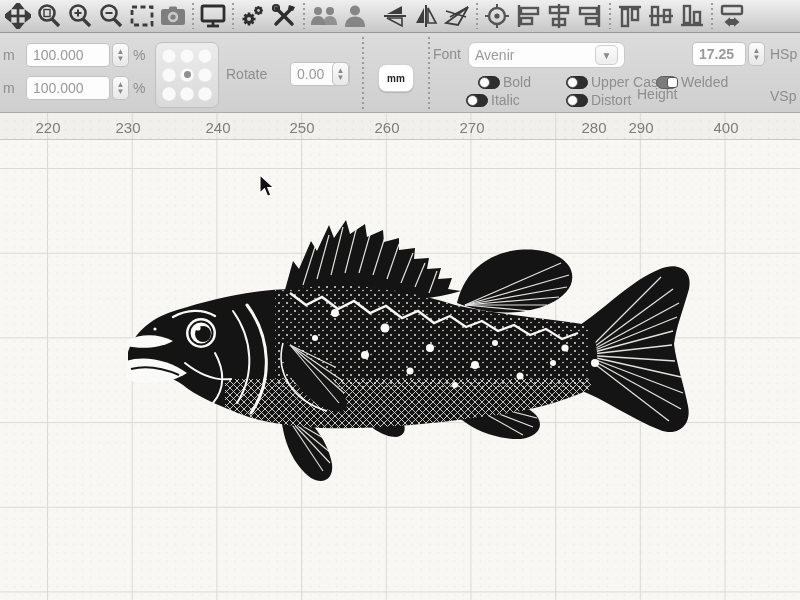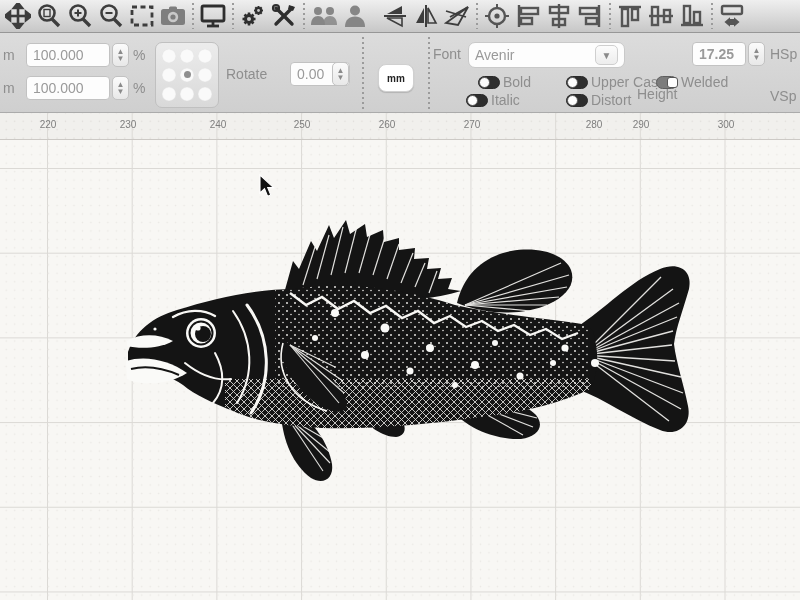--- a/index.html
+++ b/index.html
@@ -49,21 +49,21 @@
     background:#fdfdfd;border:1px solid #555;box-sizing:border-box;}
   .toggle.on .pill{background:#7c7c7c;border-color:#5e5e5e;}
   .toggle.on .pill::after{left:10px;border-radius:3px;}
 
   
   .ruler{position:absolute;left:0;top:113px;width:800px;height:27px;background:#f1f0ed;
     border-bottom:1px solid #ccc9c5;box-sizing:border-box;
     background-image:radial-gradient(circle,#dddbd7 0.7px,transparent 1px),
       linear-gradient(to right,#dcdad6 1px,transparent 1px);
     background-size:8.47px 8.47px,84.7px 100%;background-position:2px 4px,47px 0;}
-  .rtick{position:absolute;top:6px;transform:translateX(-50%);color:#7d7d7d;font-size:10px;}
+  .rtick{position:absolute;top:6px;transform:translateX(-50%);color:#7d7d7d;font-size:15px;}
 
   
   .canvas{position:absolute;left:0;top:140px;width:800px;height:460px;background-color:#f8f7f4;
     background-image:
       radial-gradient(circle,#eae8e4 0.8px,transparent 1px),
       linear-gradient(to right,#dbd9d5 1px,transparent 1px),
       linear-gradient(to bottom,#dbd9d5 1px,transparent 1px);
     background-size:8.47px 8.47px,84.7px 100%,100% 84.7px;
     background-position:2px 2px,47px 0,0 28px;overflow:hidden;}
   .cursor{position:absolute;left:259px;top:34px;}
@@ -363,21 +363,21 @@
 
   <div class="ruler">
     <span class="rtick" style="left:48px;">220</span>
     <span class="rtick" style="left:128px;">230</span>
     <span class="rtick" style="left:218px;">240</span>
     <span class="rtick" style="left:302px;">250</span>
     <span class="rtick" style="left:387px;">260</span>
     <span class="rtick" style="left:472px;">270</span>
     <span class="rtick" style="left:557px;margin-left:37px;">280</span>
     <span class="rtick" style="left:641px;">290</span>
-    <span class="rtick" style="left:726px;">300</span>
+    <span class="rtick" style="left:726px;">400</span>
 
   </div>
 
   <div class="canvas">
 
     <svg viewBox="0 0 580 272" style="position:absolute;left:125px;top:73px;width:580px;height:272px;">
       <defs>
         <clipPath id="bodyClip">
           <path d="M3,139 C10,118 28,104 52,97 C90,85 130,76 170,76 C220,68 280,76 330,92 C380,103 430,106 462,112 L468,118 C474,140 474,155 466,176 C430,192 395,200 355,204 C300,212 230,218 180,214 C150,211 125,206 108,198 C88,190 70,182 58,172 C40,160 18,152 3,163 Z"></path>
         </clipPath>

